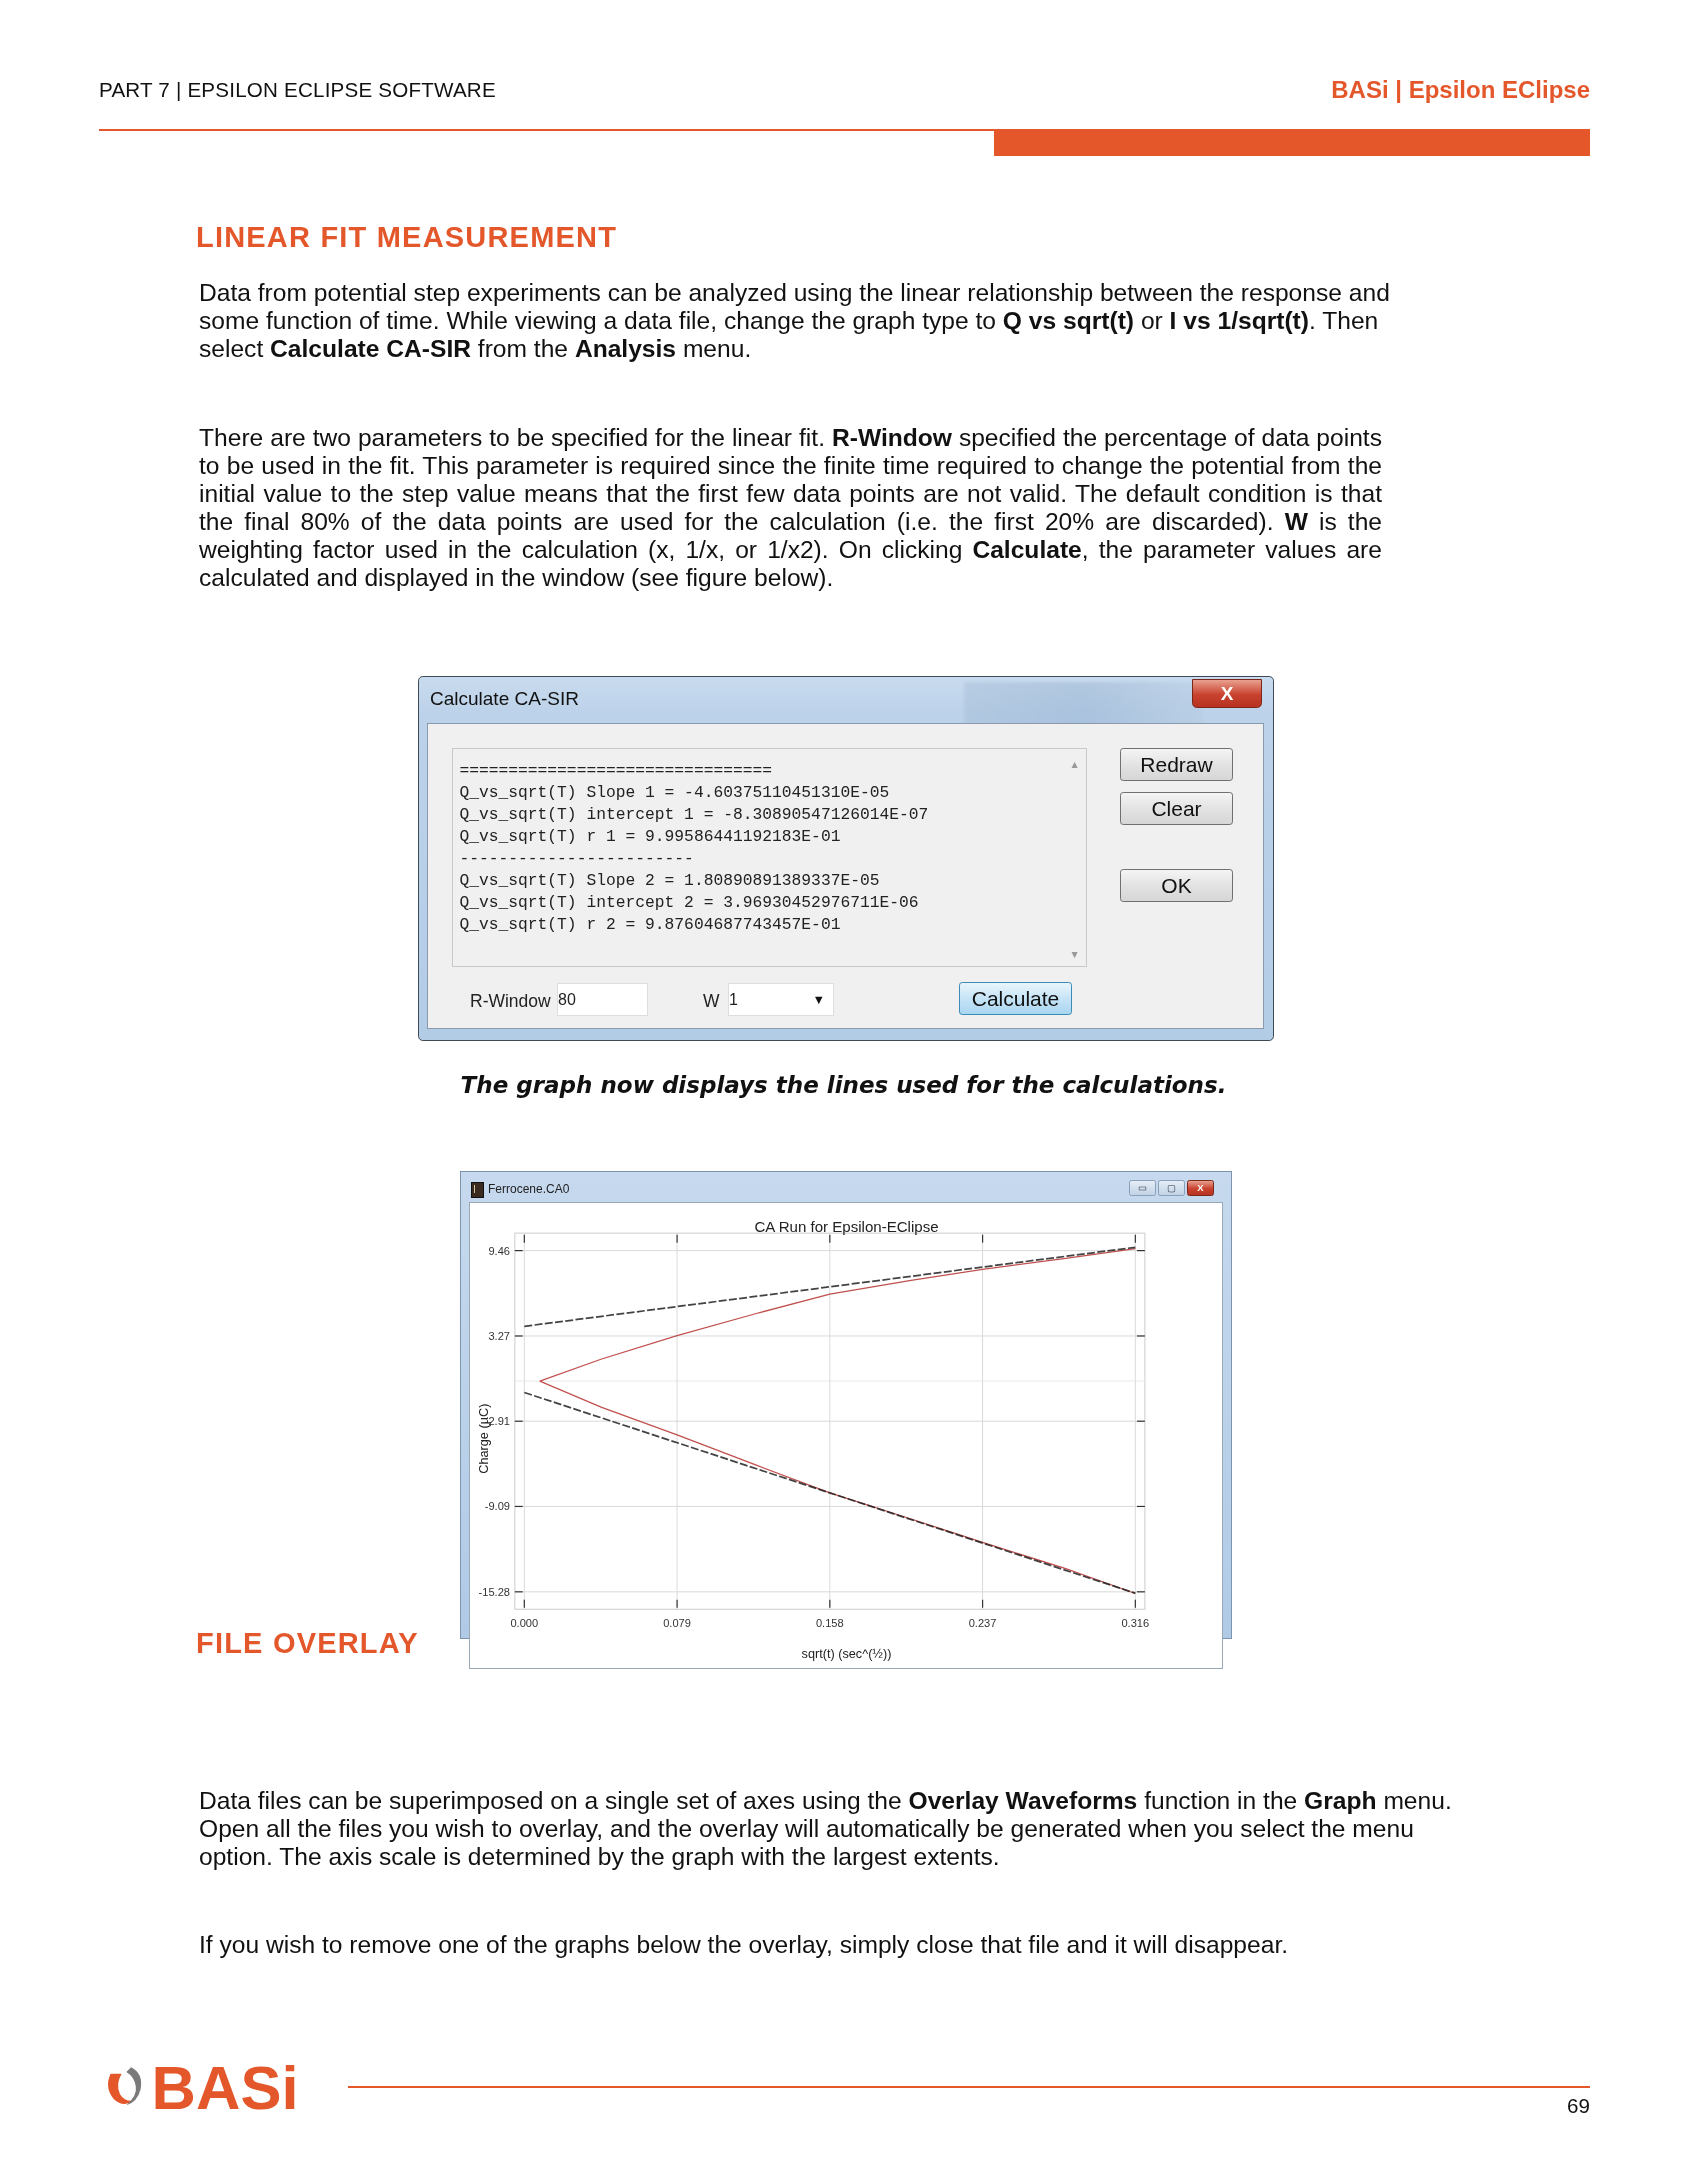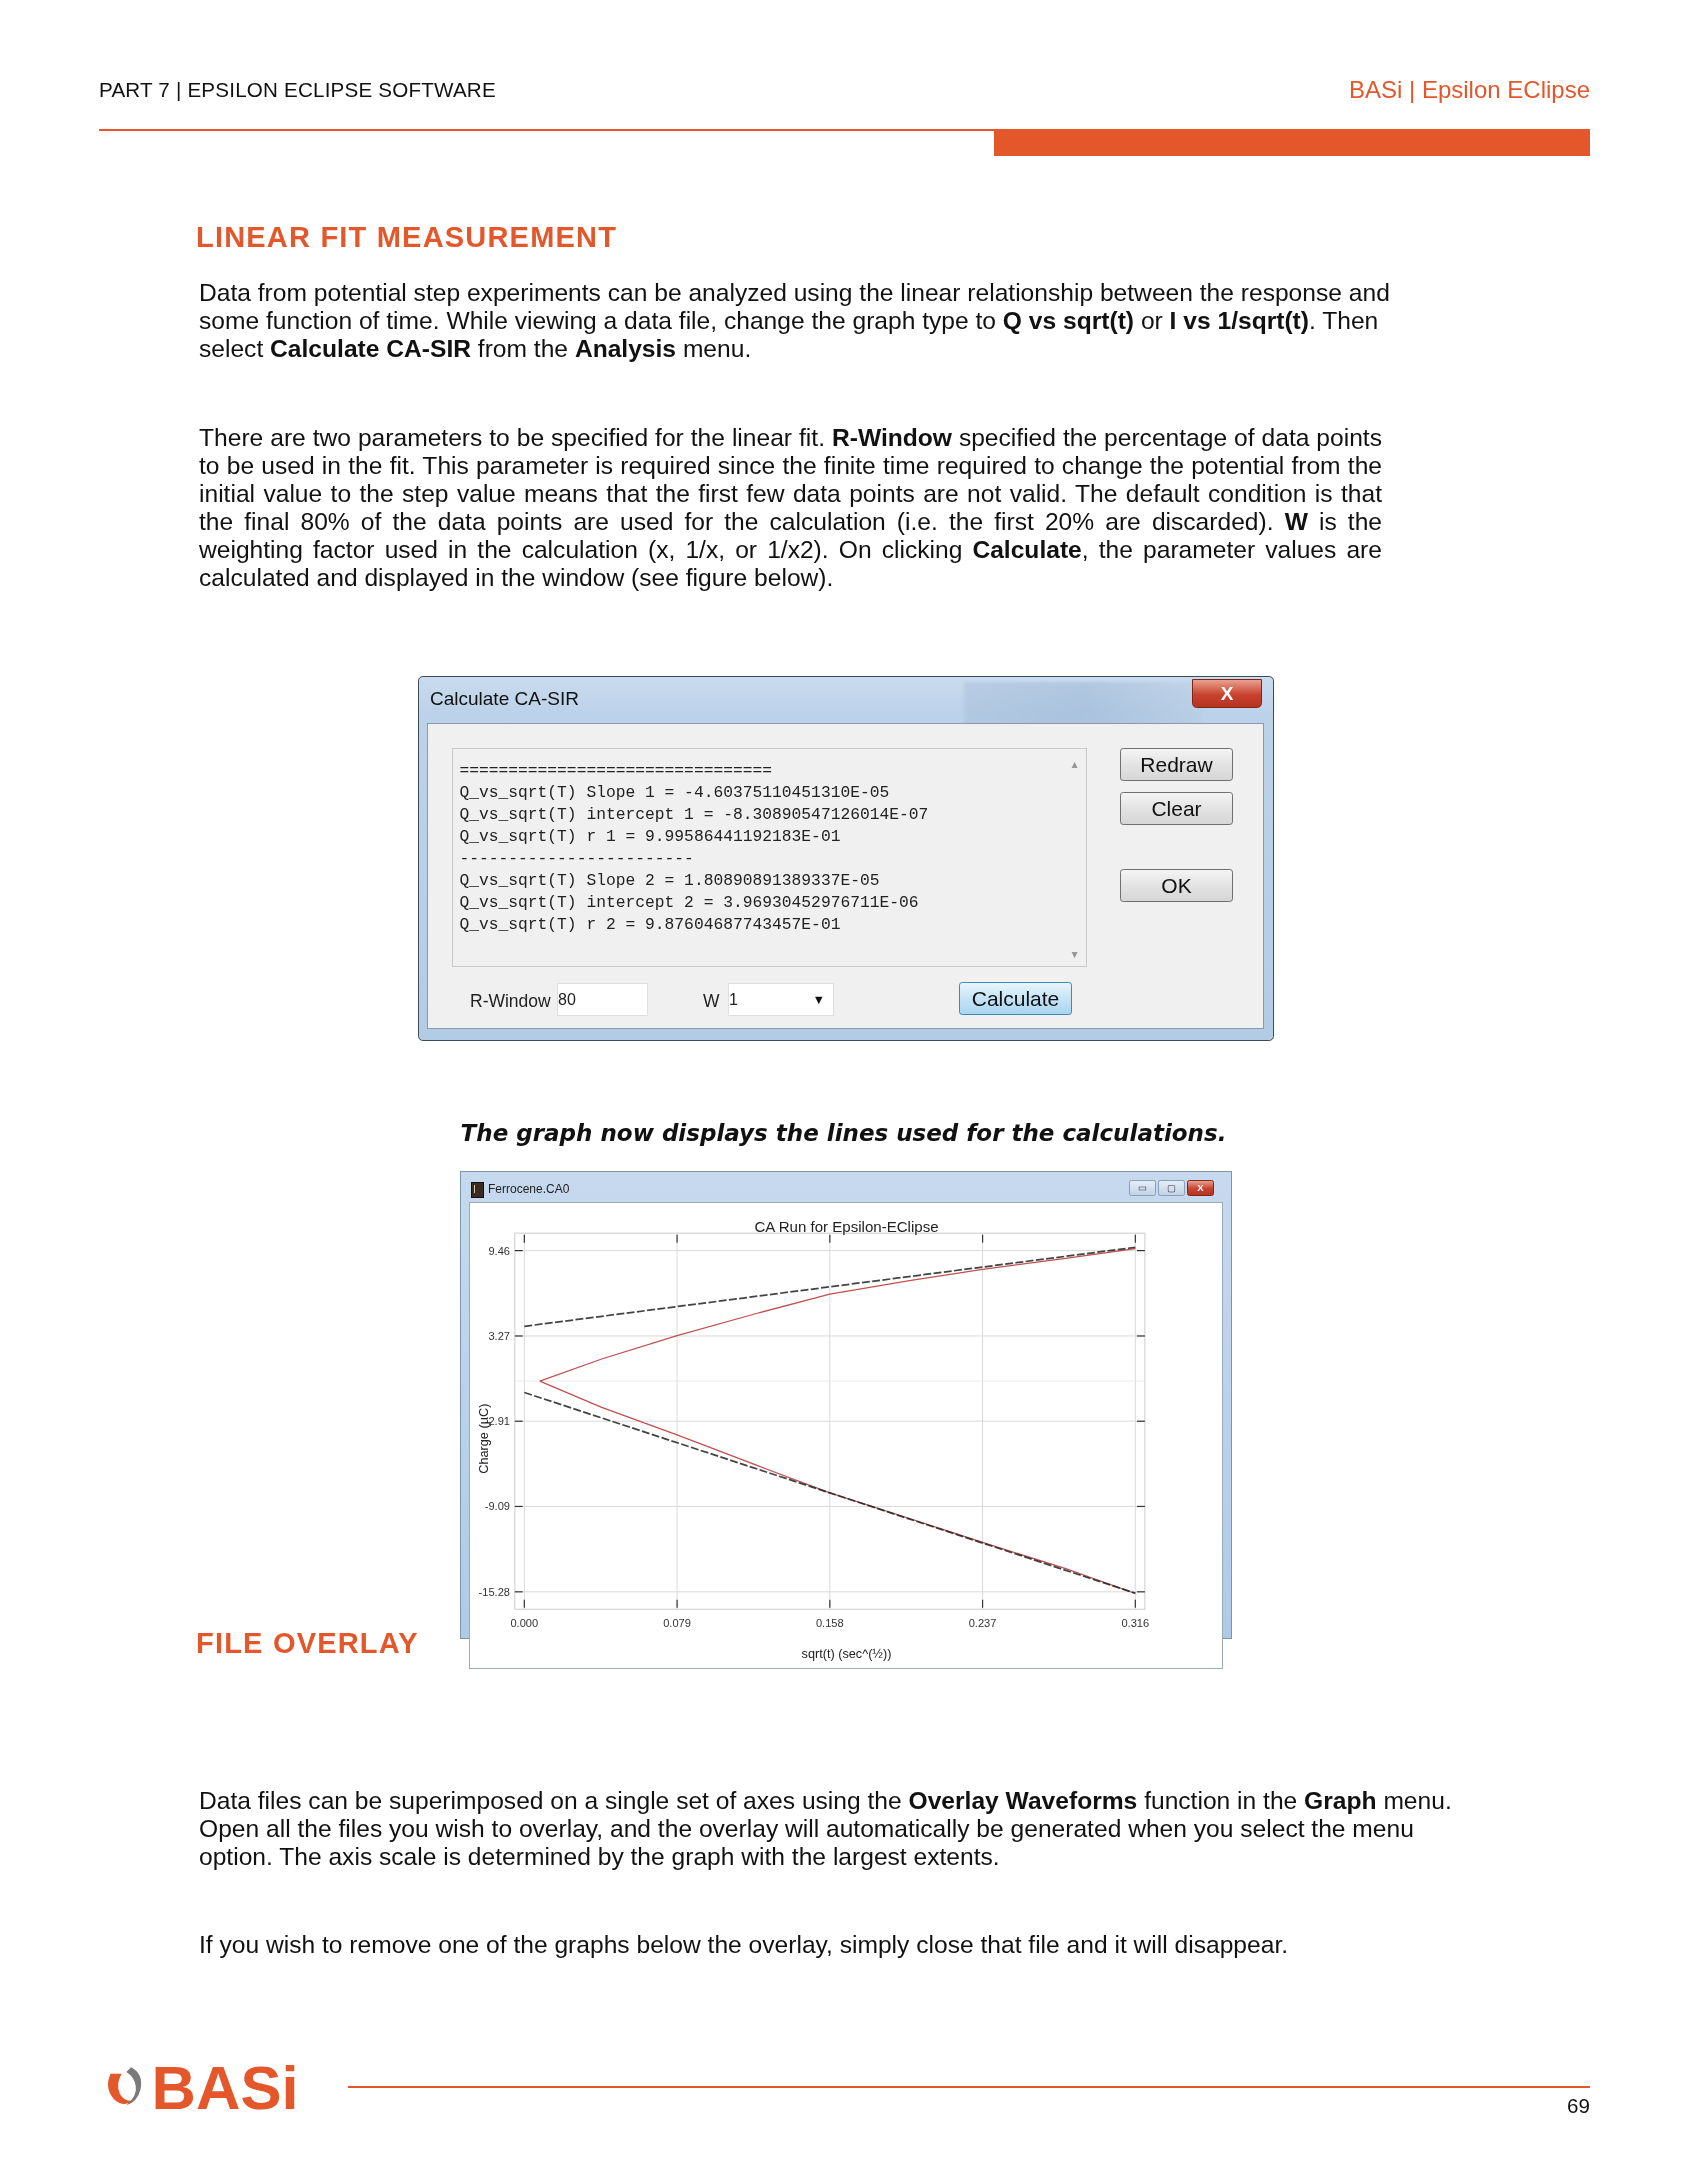--- a/index.html
+++ b/index.html
@@ -2,34 +2,34 @@
 <html style="font-size:12.7px"><head>
 <meta charset="utf-8">
 <style>
   html, body { margin:0; padding:0; background:#ffffff; }
   body { width:1687px; height:2183px; position:relative; overflow:hidden;
          font-family:"Liberation Sans", sans-serif; color:#111; }
   .abs { position:absolute; }
 
   
   .hdr-left { left:99px; top:78px; font-size:20.6px; letter-spacing:0.2px; color:#111; }
-  .hdr-right { right:97px; top:76px; font-size:24px; color:#e4572b; }
+  .hdr-right { right:97px; top:76px; font-size:24px; color:#e4572b;font-weight:bold; }
   .hdr-line { left:99px; top:129px; width:1491px; height:1.6px; background:#e4572b; }
   .hdr-bar { left:994px; top:129px; width:596px; height:27px; background:#e4572b; }
 
   
   .sec-title { font-size:29px; font-weight:bold; color:#e4572b; letter-spacing:1.2px; }
 
   
   .para { left:199px; width:1286px; font-size:24.6px; line-height:28px; color:#111; }
   .para b { font-weight:bold; }
 
   
   .caption { left:0; width:1687px; text-align:center; font-family:"DejaVu Sans", sans-serif;
-             font-style:italic; font-weight:bold; font-size:23px; color:#111;margin-top:48px; }
+             font-style:italic; font-weight:bold; font-size:23px; color:#111; }
 
   
   .dlg { left:418px; top:676px; width:856px; height:365px; box-sizing:border-box;
          border:1.6px solid #3e4a56; border-radius:4.8px;
          background:linear-gradient(#c9dbee 0%, #bcd2ea 10%, #b3cce6 100%); }
   .dlg-title { left:11px; top:11px; font-size:19px; color:#111; }
   .dlg-bgblur { right:71px; top:4.8px; width:238px; height:46px; opacity:0.35;
                 background:linear-gradient(90deg, #9fb7d2, #8aa7c8, #b4c9df); filter:blur(1.6px); }
   .dlg-close { right:11px; top:1.6px; width:70px; height:29px; border-radius:0 0 4.8px 4.8px;
                background:linear-gradient(#e9a08f, #c8422e 55%, #b73221); border:0.8px solid #7a2718;

